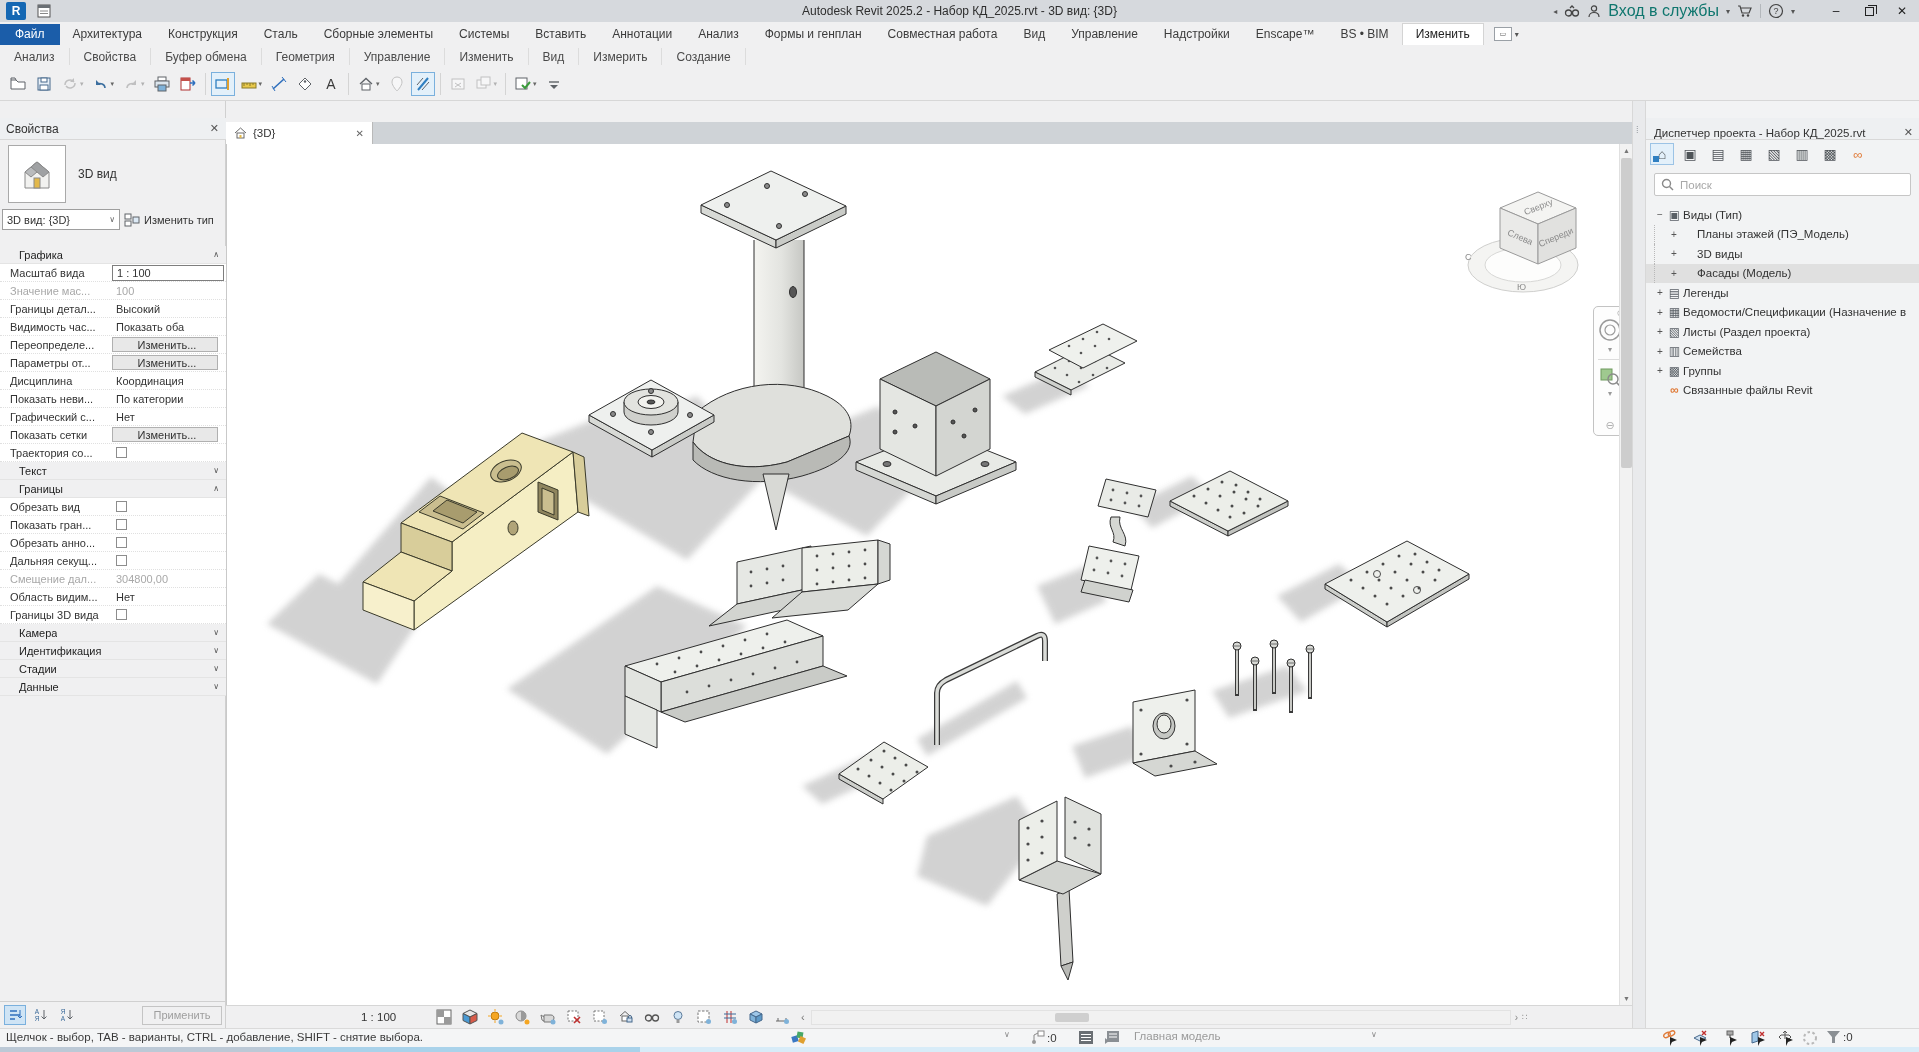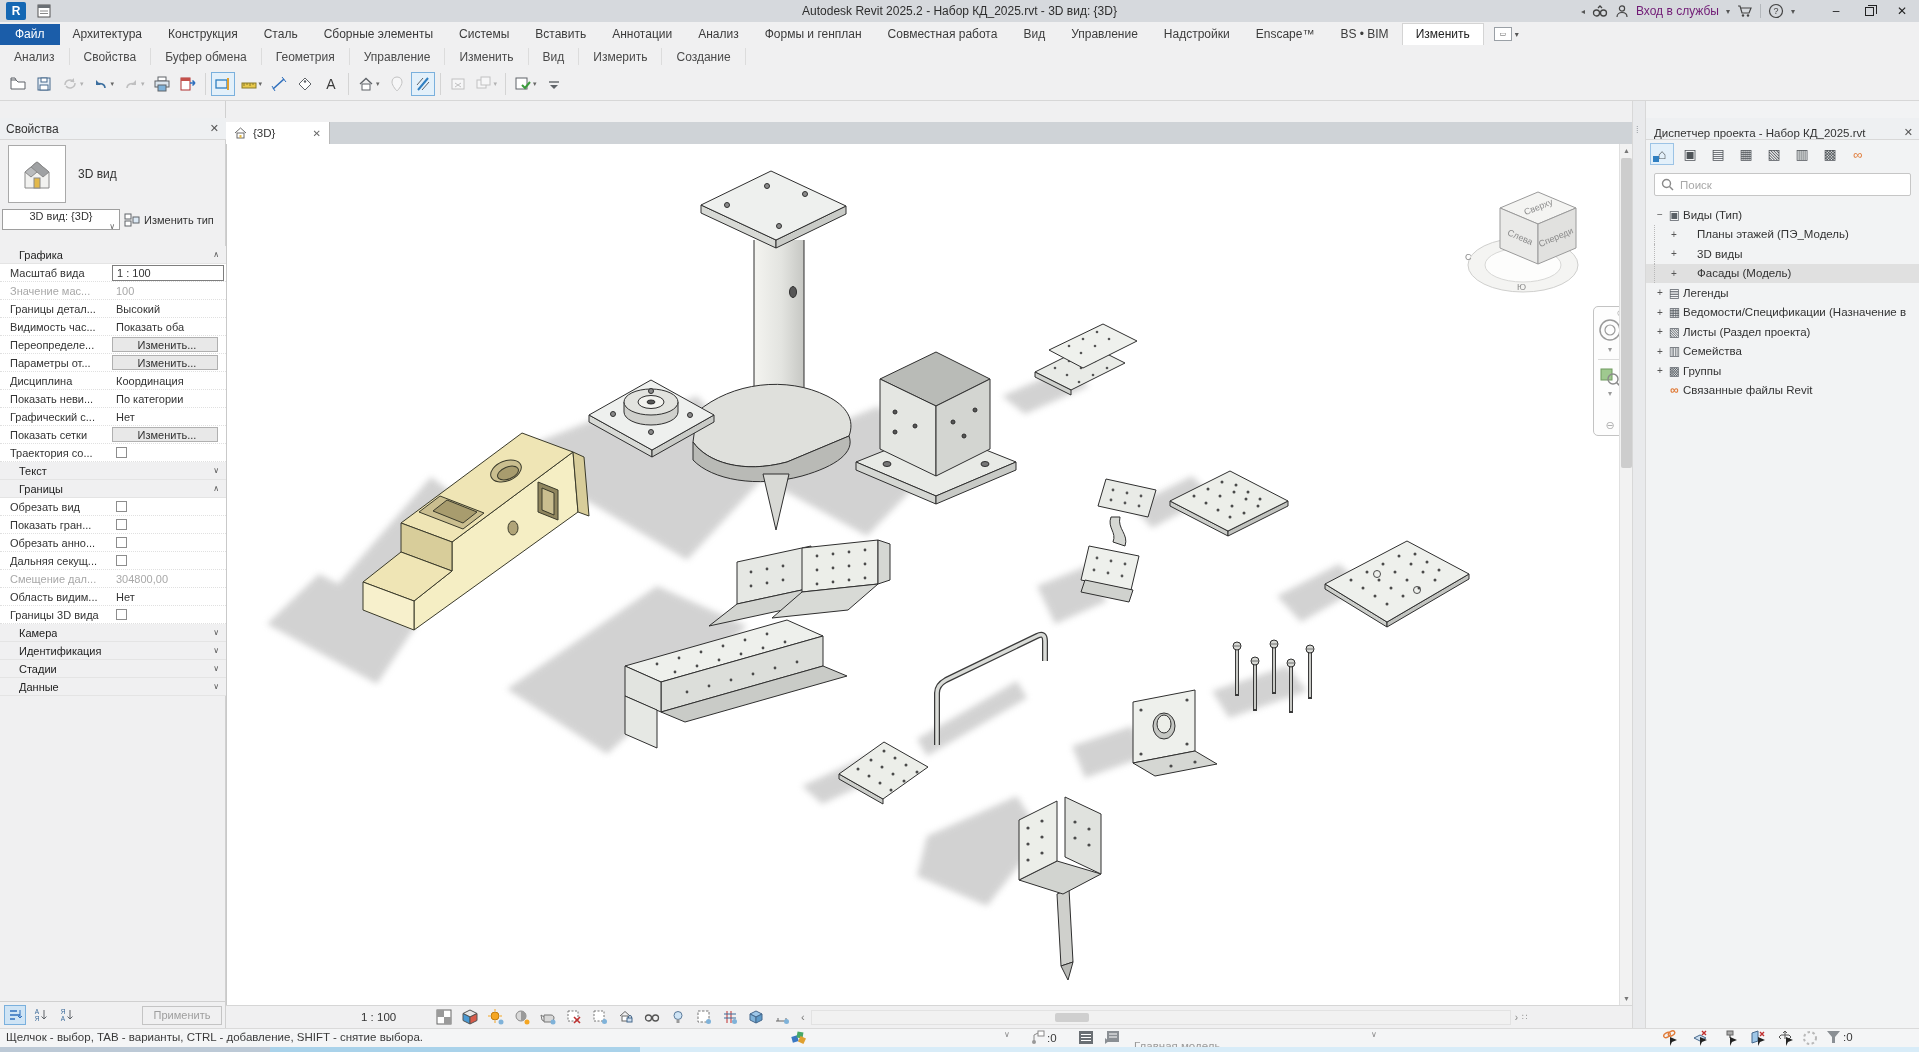--- a/index.html
+++ b/index.html
@@ -9,21 +9,21 @@
 
   
   .titlebar { position:absolute; left:0; top:0; width:1919px; height:22px;
     background:#d6d9dd; display:flex; align-items:center; font-size:12px; color:#333; }
   .appbtn { width:20px; height:18px; margin-left:6px; background:#1467b3; color:#fff;
     font-weight:bold; font-size:12px; display:flex; align-items:center; justify-content:center;
     border-radius:2px; }
   .tb-doc { margin-left:10px; }
   .tb-title { position:absolute; left:0; right:0; text-align:center; font-size:12px; color:#2e2e2e; }
   .tb-right { position:absolute; right:4px; top:0; height:22px; display:flex; align-items:center; gap:7px; }
-  .tb-right .txt { font-size:12px; color:#701a75; }
+  .tb-right .txt { font-size:16px; color:#0f766e; }
   .chev-s { font-size:8px; color:#555; }
   .winbtn { width:26px; height:20px; display:flex; align-items:center; justify-content:center;
     font-size:12px; color:#222; }
   .restore-box { width:9px; height:9px; border:1px solid #222; position:relative; }
   .restore-box::before { content:""; position:absolute; left:2px; top:-3px; width:8px; height:8px;
     border:1px solid #222; border-left:none; border-bottom:none; }
   .tbsep { width:1px; height:14px; background:#b4b8bc; }
 
   
   .tabrow { position:absolute; left:0; top:22px; width:1919px; height:23px; background:#f0f0f1;
@@ -56,21 +56,21 @@
     border-right:1px solid #d0d0d0; }
   .p-header { position:absolute; left:0; top:17px; width:226px; height:22px; background:#eef0f2;
     border-bottom:1px solid #d8d8d8; display:flex; align-items:center; font-size:12px; color:#333;
     padding-left:6px; }
   .p-close { position:absolute; right:7px; font-size:11px; color:#555; }
   .typebox { position:absolute; left:8px; top:44px; width:58px; height:58px; background:#fff;
     border:1px solid #a9a9a9; display:flex; align-items:center; justify-content:center; }
   .typelabel { position:absolute; left:78px; top:66px; font-size:12px; color:#333; }
   .tsel { position:absolute; left:2px; top:108px; width:118px; height:21px; background:#fff;
     border:1px solid #9e9e9e; font-size:11px; color:#333; display:flex; align-items:center;
-    padding:0 4px;flex-direction:column; }
+    padding:0 4px; }
   .tsel .dd { margin-left:auto; font-size:8px; color:#666; }
   .edittype { position:absolute; left:124px; top:108px; width:100px; height:21px; display:flex;
     align-items:center; gap:4px; font-size:11px; color:#333; }
   .pgrid { position:absolute; left:0; top:145px; width:226px; }
   .prow { height:18px; display:flex; align-items:center; font-size:11px; color:#333;
     background:#fff; border-bottom:1px dotted #e0e0e0; position:relative; }
   .plabel { width:112px; padding-left:10px; white-space:nowrap; overflow:hidden; }
   .pval { flex:1; padding-left:4px; white-space:nowrap; overflow:hidden; }
   .pchev { position:absolute; right:8px; font-size:8px; color:#555; letter-spacing:-1px; }
   .prow.section { background:#f0f0f1; border-bottom:1px solid #e4e4e4; }
@@ -84,21 +84,21 @@
     background:#fff; padding:0; margin-left:4px; }
   .p-bottom { position:absolute; left:0; top:900px; width:226px; height:27px;
     border-top:1px solid #d0d0d0; display:flex; align-items:center; padding:0 4px; gap:4px; }
   .p-bottom .sbtn { width:22px; height:20px; display:flex; align-items:center; justify-content:center; }
   .p-bottom .sbtn.hl { background:#cfe4f5; border:1px solid #7ab0dd; }
   .applybtn { margin-left:auto; width:80px; height:19px; border:1px solid #c4c4c4; background:#f0f0f1;
     color:#9e9e9e; font-size:11px; display:flex; align-items:center; justify-content:center; }
 
   
   .viewtabs { position:absolute; left:226px; top:122px; width:1406px; height:22px; background:#cfd3d7; }
-  .vtab { position:absolute; left:0; top:0; width:104px; height:22px; background:#fff;
+  .vtab { position:absolute; left:0; top:0; width:147px; height:22px; background:#fff;
     border-right:1px solid #b9b9b9; display:flex; align-items:center; gap:6px; padding:0 8px;
     font-size:11.5px; color:#333; }
   .vtab .x { margin-left:auto; color:#666; font-size:10px; }
 
   
   .viewport { position:absolute; left:226px; top:144px; width:1406px; height:861px; background:#ffffff;
     border-left:1px solid #c9c9c9; overflow:hidden; }
   .navbar { position:absolute; left:1366px; top:162px; width:34px; height:130px; background:#fdfdfd;
     border:1px solid #c3c3c3; border-radius:5px; display:flex; flex-direction:column;
     align-items:center; padding-top:10px; gap:2px; color:#8a8a8a; }
@@ -162,21 +162,21 @@
   .tic.family::before { content:"▥"; }
   .tic.group::before { content:"▩"; }
   .tic.link::before { content:"∞"; color:#e07b39; font-weight:bold; }
   .tind.i1 { width:14px; flex:none; border-left:1px dotted #b8b8b8; height:100%; }
 
   
   .statusbar { position:absolute; left:0; top:1028px; width:1919px; height:19px; background:#f4f5f6;
     border-top:1px solid #dadada; font-size:11.5px; color:#3a3a3a; }
   .sb-hint { position:absolute; left:6px; top:2px; }
   .sb-item { position:absolute; top:1px; display:flex; align-items:center; gap:2px; }
-  .sb-gray { color:#9a9a9a;margin-top:10px; }
+  .sb-gray { color:#9a9a9a; }
   .sb-dd { font-size:8px; color:#888; }
   .edge { position:absolute; left:0; top:1047px; width:1919px; height:5px;
     background:linear-gradient(to right,#bcc9d6 0 270px,#a9d2ea 270px 640px,#d8ecf8 640px 100%); }
 
   .scene-label { font-size:9px; fill:#8b8b8b; }
 </style>
 </head>
 <body>
 
 <div class="titlebar">

